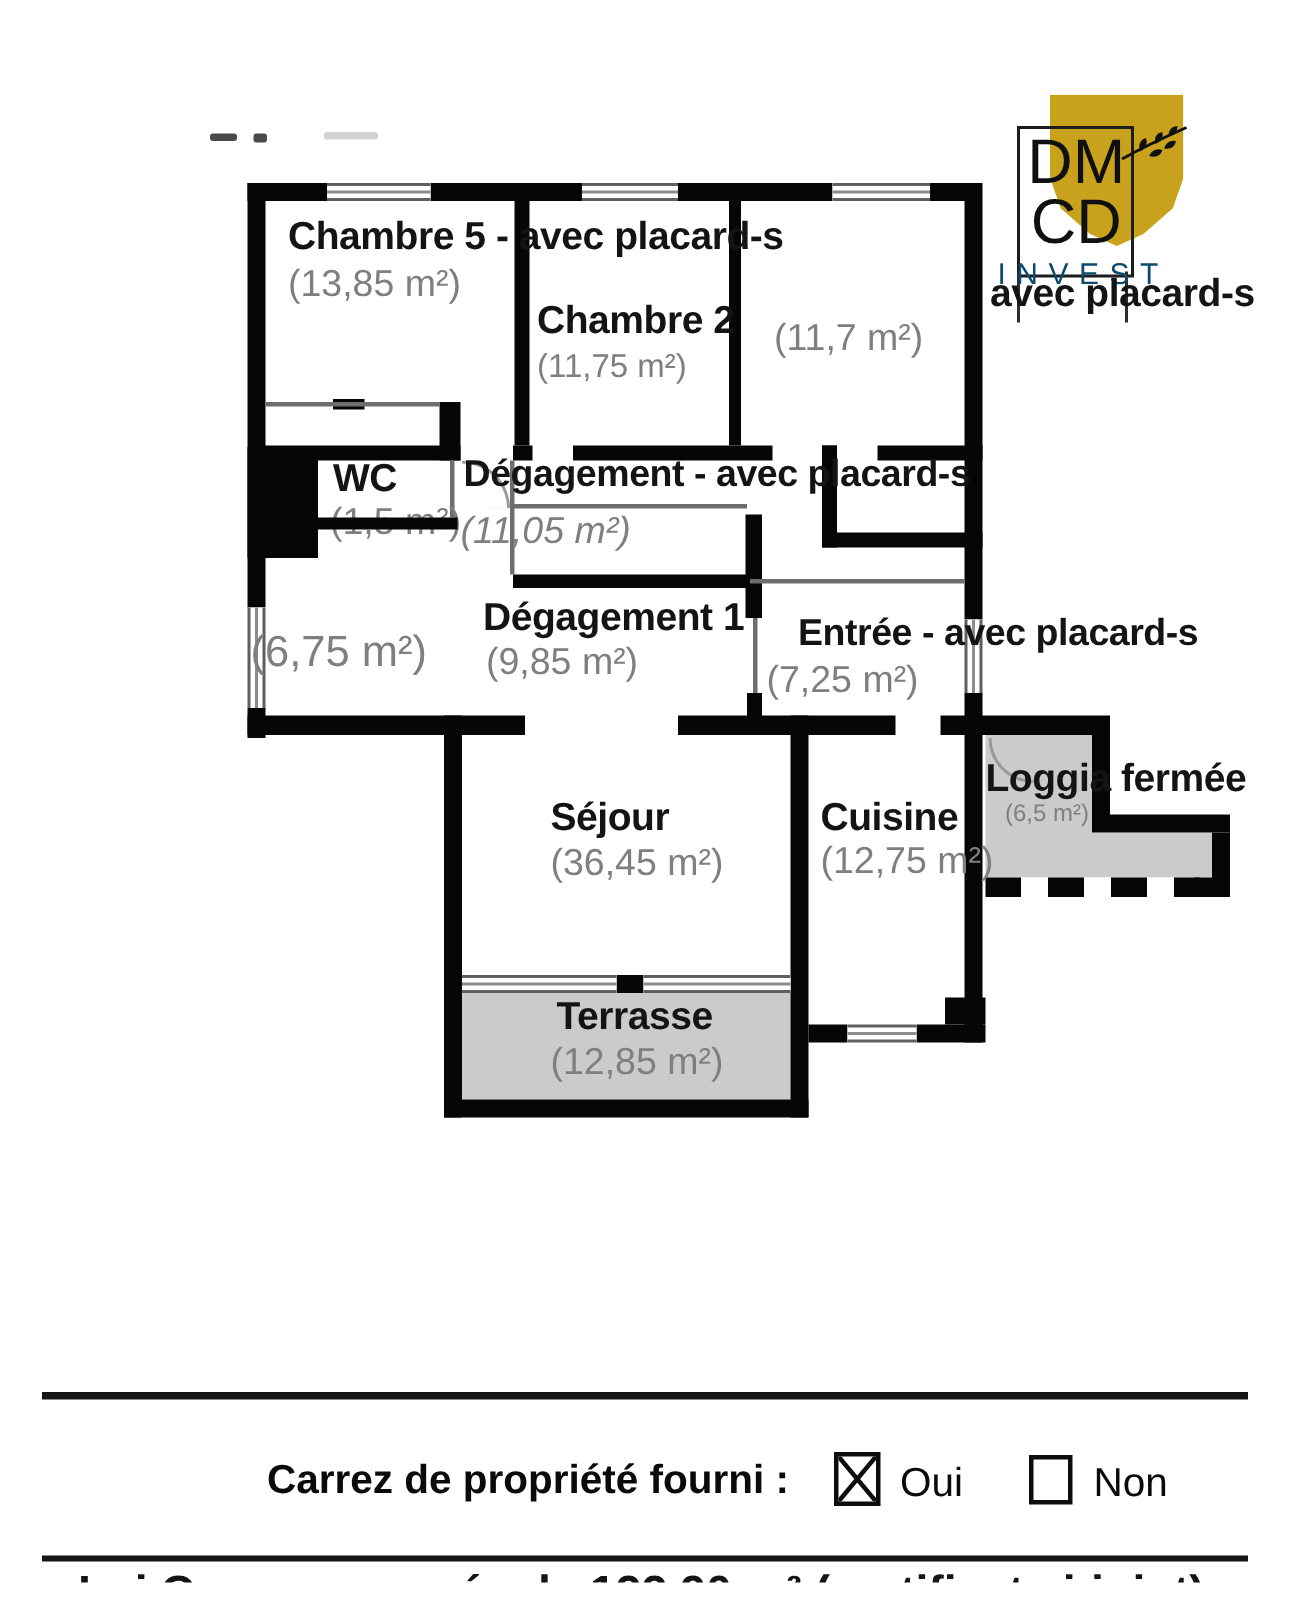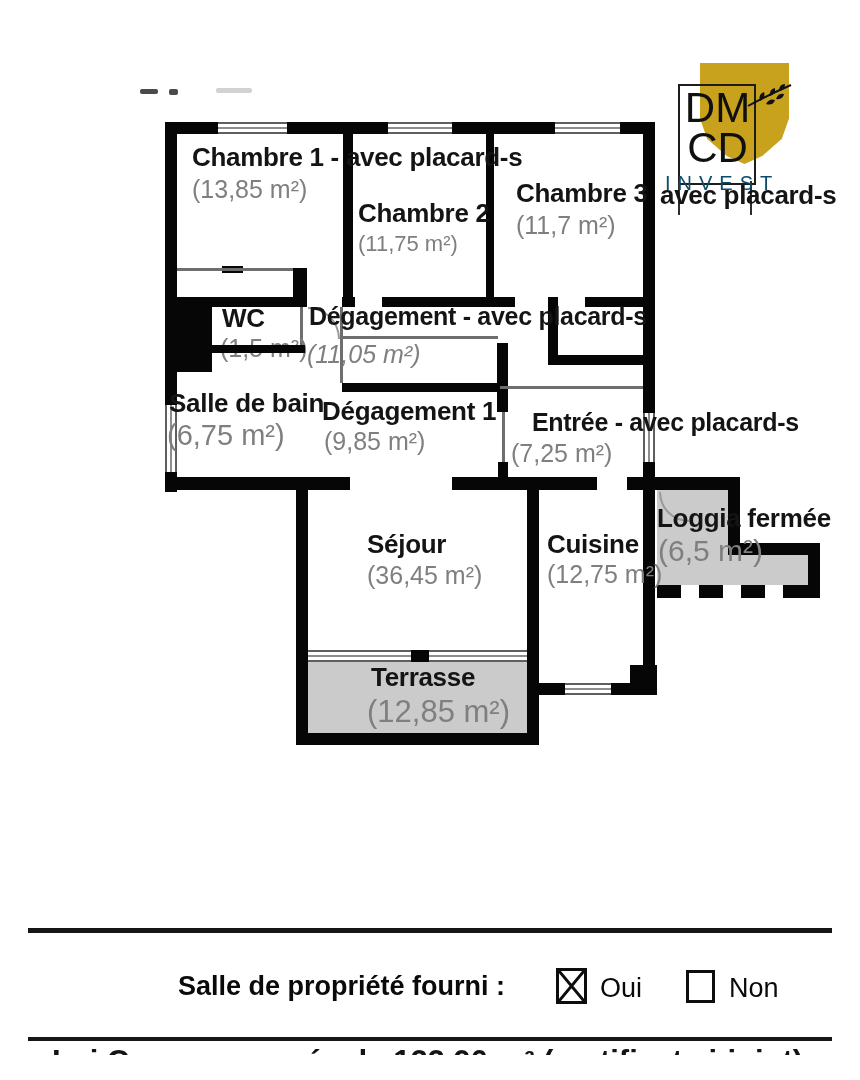--- a/index.html
+++ b/index.html
@@ -118,50 +118,48 @@
     <div class="win-h" style="left: 565px; top: 683px; width: 46px; height: 12px;"></div>
     <div class="win-v" style="left: 165px; top: 405px; width: 12px; height: 67px;"></div>
     <div class="win-v" style="left: 643px; top: 413px; width: 12px; height: 49px;"></div>
     <div class="dash-h" style="left: 657px; top: 585px; width: 143px; height: 13px;"></div>
     <div class="arc tr" style="left: 308px; top: 307px; width: 32px; height: 32px;"></div>
     <div class="arc bl" style="left: 659px; top: 492px; width: 30px; height: 30px;"></div>
     <div class="wall-over" style="left: 212px; top: 345px; width: 93px; height: 8px;"></div>
     <div class="mark" style="left: 140px; top: 89px; width: 18px; height: 5px; background: rgb(74, 74, 74);"></div>
     <div class="mark" style="left: 169px; top: 89px; width: 9px; height: 6px; background: rgb(74, 74, 74);"></div>
     <div class="mark" style="left: 216px; top: 88px; width: 36px; height: 5px; background: rgb(210, 210, 210);"></div>
-    <div class="room-name" style="left: 192px; top: 142px; font-size: 26px;">Chambre 1 - avec placard-s</div>
+    <div class="room-name" style="left: 192px; top: 142px; font-size: 26px;">Chambre 5 - avec placard-s</div>
     <div class="room-area" style="left: 192px; top: 175px; font-size: 25px;">(13,85 m²)</div>
     <div class="room-name" style="left: 358px; top: 198px; font-size: 26px;">Chambre 2</div>
     <div class="room-area" style="left: 358px; top: 231px; font-size: 22px;">(11,75 m²)</div>
-    <div class="room-name" style="left: 516px; top: 178px; font-size: 26px;">Chambre 3</div>
     <div class="room-area" style="left: 516px; top: 211px; font-size: 25px;">(11,7 m²)</div>
     <div class="room-name" style="left: 660px; top: 180px; font-size: 26px;">avec placard-s</div>
     <div class="room-name" style="left: 222px; top: 303px; font-size: 26px;">WC</div>
     <div class="room-area" style="left: 220px; top: 334px; font-size: 25px;">(1,5 m²)</div>
     <div class="room-name" style="left: 309px; top: 302px; font-size: 25px;">Dégagement - avec placard-s</div>
     <div class="room-area" style="left: 307px; top: 340px; font-size: 25px; font-style: italic;">(11,05 m²)</div>
-    <div class="room-name" style="left: 169px; top: 388px; font-size: 26px;">Salle de bain</div>
     <div class="room-area" style="left: 167px; top: 419px; font-size: 29px;">(6,75 m²)</div>
     <div class="room-name" style="left: 322px; top: 396px; font-size: 26px;">Dégagement 1</div>
     <div class="room-area" style="left: 324px; top: 427px; font-size: 25px;">(9,85 m²)</div>
     <div class="room-name" style="left: 512px; top: 408px; font-size: 25px; margin-left: 20px;">Entrée - avec placard-s</div>
     <div class="room-area" style="left: 511px; top: 439px; font-size: 25px;">(7,25 m²)</div>
     <div class="room-name" style="left: 367px; top: 529px; font-size: 26px;">Séjour</div>
     <div class="room-area" style="left: 367px; top: 561px; font-size: 25px; text-align: center;">(36,45 m²)</div>
     <div class="room-name" style="left: 547px; top: 529px; font-size: 26px;">Cuisine</div>
     <div class="room-area" style="left: 547px; top: 560px; font-size: 25px;">(12,75 m²)</div>
     <div class="room-name" style="left: 657px; top: 503px; font-size: 26px;">Loggia fermée</div>
-    <div class="room-area" style="left: 658px; top: 534px; font-size: 30px;">(6,5 m²)</div>
+    <div class="room-area" style="left: 658px; top: 534px; font-size: 16px; padding-left: 12px;">(6,5 m²)</div>
     <div class="room-name" style="left: 371px; top: 662px; font-size: 26px;">Terrasse</div>
-    <div class="room-area" style="left: 367px; top: 694px; font-size: 31px;">(12,85 m²)</div>
+    <div class="room-area" style="left: 367px; top: 694px; font-size: 25px;">(12,85 m²)</div>
   </div>
 
 <div class="rule" style="top:928px;height:5px;"></div>
 
-<div class="form-label" style="left:178px;top:971px;">Salle de propriété fourni :</div>
+<div class="form-label" style="left:178px;top:971px;">Carrez de propriété fourni :</div>
 
 <div class="checkbox" style="left:556px;top:968px;width:31px;height:36px;">
   <svg viewBox="0 0 10 10" preserveAspectRatio="none">
     <path d="M0 0 L10 10 M10 0 L0 10" stroke="#0d0d0d" stroke-width="1.1" fill="none"></path>
   </svg>
 </div>
 <div class="opt-label" style="left:600px;top:973px;">Oui</div>
 
 <div class="checkbox" style="left:686px;top:970px;width:29px;height:33px;"></div>
 <div class="opt-label" style="left:729px;top:973px;">Non</div>

